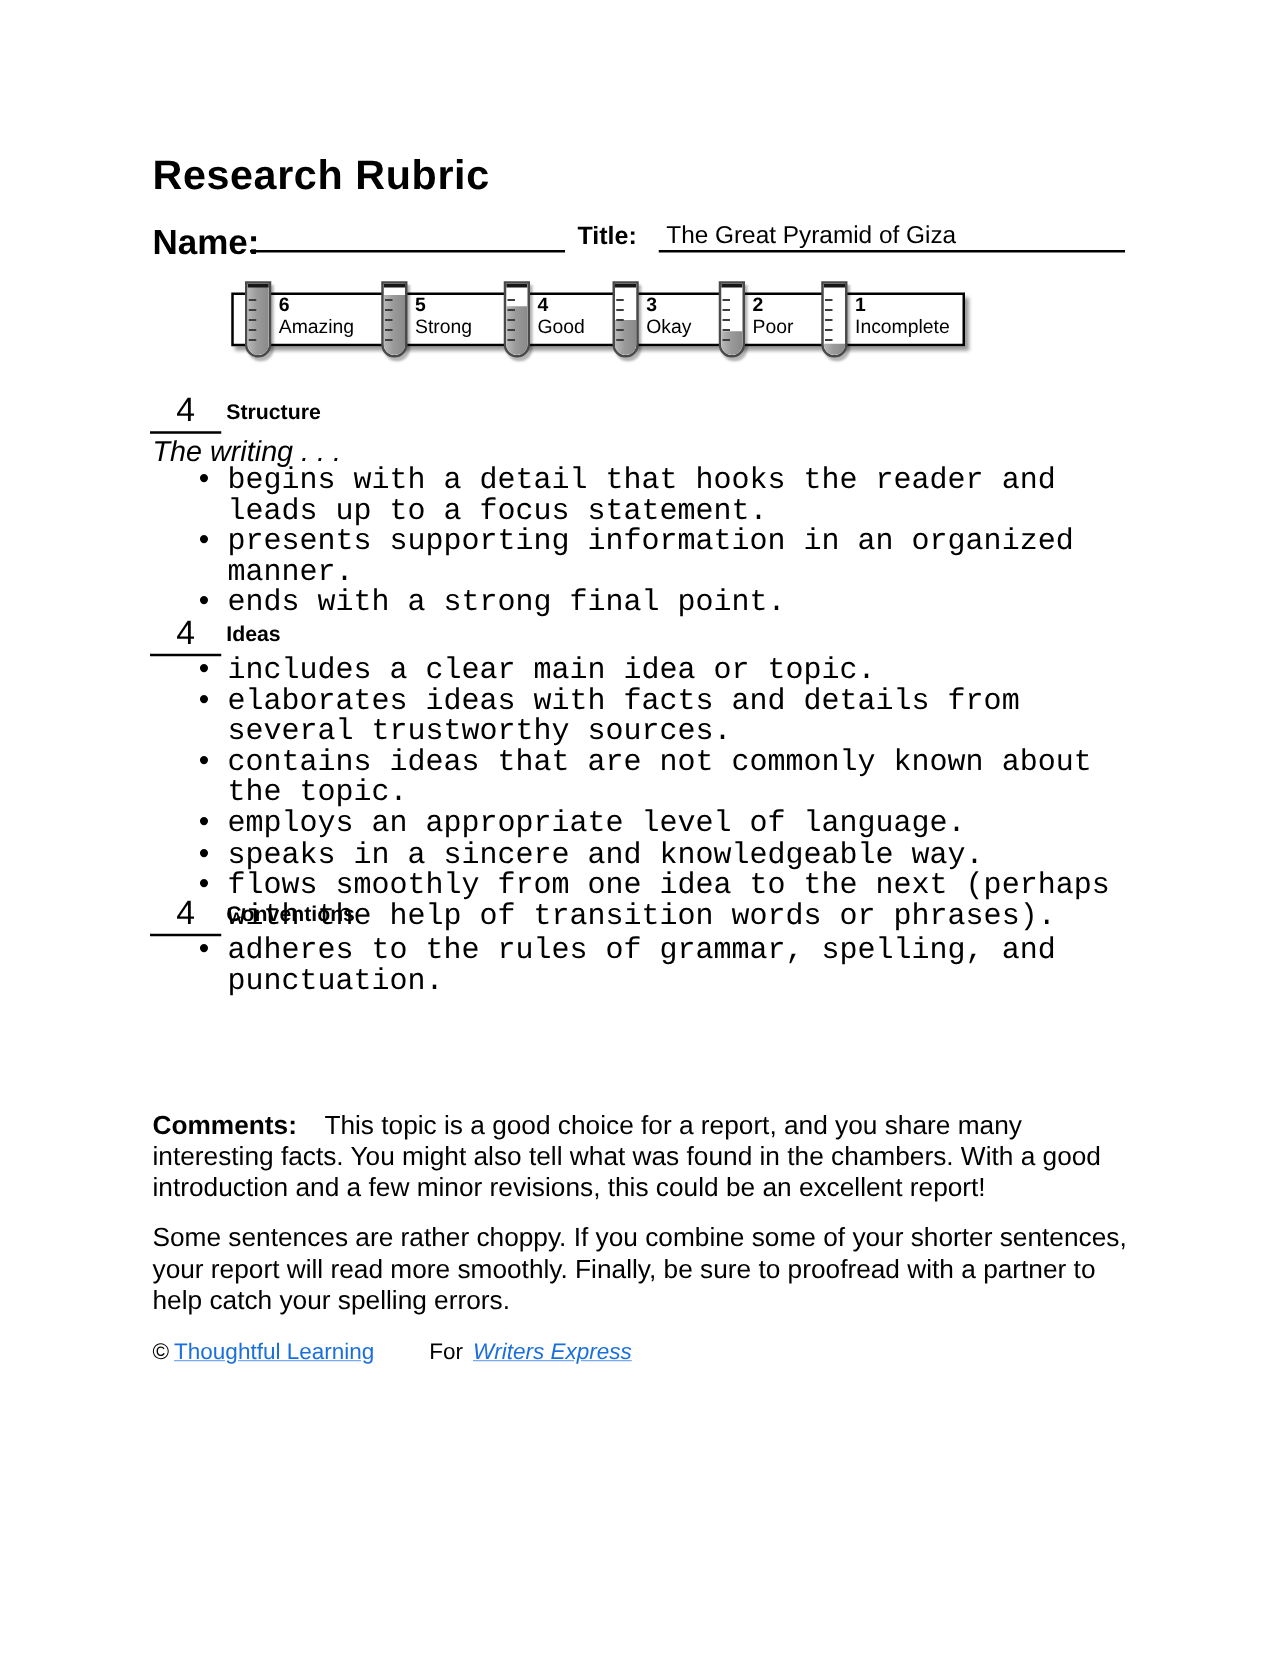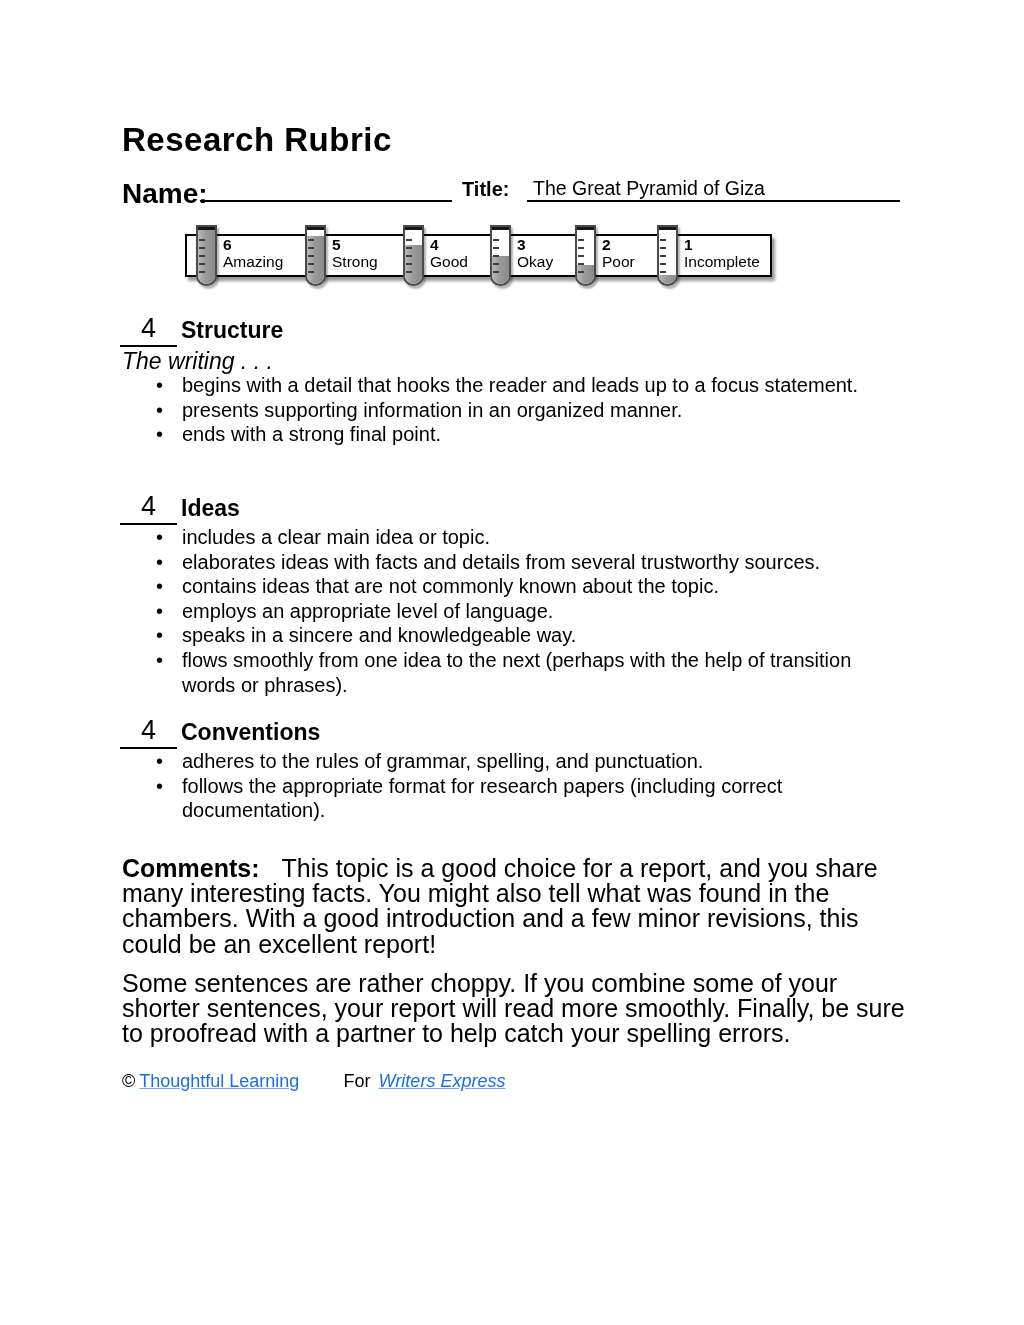--- a/index.html
+++ b/index.html
@@ -50,29 +50,29 @@
   
   .section { position:absolute; left:122px; width:786px; }
   .score-row { position:relative; height:33px; }
   .score {
     position:absolute; left:-2px; top:-3px; width:57px; height:36px;
     text-align:center; font-size:27px; line-height:34px;
     border-bottom:2px solid #000;
   }
   .section h2 {
     position:absolute; left:59px; top:2px;
-    font-size:23px; font-weight:bold; line-height:28px;
+    font-size:17px; font-weight:bold; line-height:28px;
   }
   .intro { margin-top:3px; font-size:23px; line-height:23px;font-style:italic; }
-  .bullets { list-style:none; font-size:20px; }
+  .bullets { list-style:none; font-size:24px;font-family:Liberation Mono, monospace; }
   .bullets li { position:relative; padding-left:60px; line-height:24.6px; }
   .bullets li::before { content:"\2022"; position:absolute; left:34px; }
 
   
-  .comments { position:absolute; left:122px; top:856px; width:784px; font-size:25px; }
+  .comments { position:absolute; left:122px; top:888px; width:784px; font-size:21px; }
   .comments p { line-height:25.2px; margin-bottom:14px; }
   .comments-label { font-weight:bold; margin-right:22px; }
 
   
   .footer { position:absolute; left:122px; top:1071px; font-size:18px; white-space:nowrap; }
   .footer .copy { margin-right:4px; }
   .footer a { color:#1a6fdd; text-decoration:underline; text-decoration-color:#7aa9ef; cursor:pointer; }
   .footer .for-text { margin-left:44px; margin-right:8px; }
   .footer .italic-link { font-style:italic; }
 </style>
@@ -184,21 +184,20 @@
     </ul>
   </div>
 
   <div class="section" style="top:716px">
     <div class="score-row">
       <div class="score">4</div>
       <h2>Conventions</h2>
     </div>
     <ul class="bullets">
       <li>adheres to the rules of grammar, spelling, and punctuation.</li>
-      <li>follows the appropriate format for research papers (including correct documentation).</li>
     </ul>
   </div>
 
   <div class="comments">
     <p><span class="comments-label">Comments:</span><span>This topic is a good choice for a report, and you share many interesting facts. You might also tell what was found in the chambers. With a good introduction and a few minor revisions, this could be an excellent report!</span></p>
     <p>Some sentences are rather choppy. If you combine some of your shorter sentences, your report will read more smoothly. Finally, be sure to proofread with a partner to help catch your spelling errors.</p>
   </div>
 
   <div class="footer">
     <span class="copy">©</span><a>Thoughtful Learning</a><span class="for-text">For</span><a class="italic-link">Writers Express</a>

